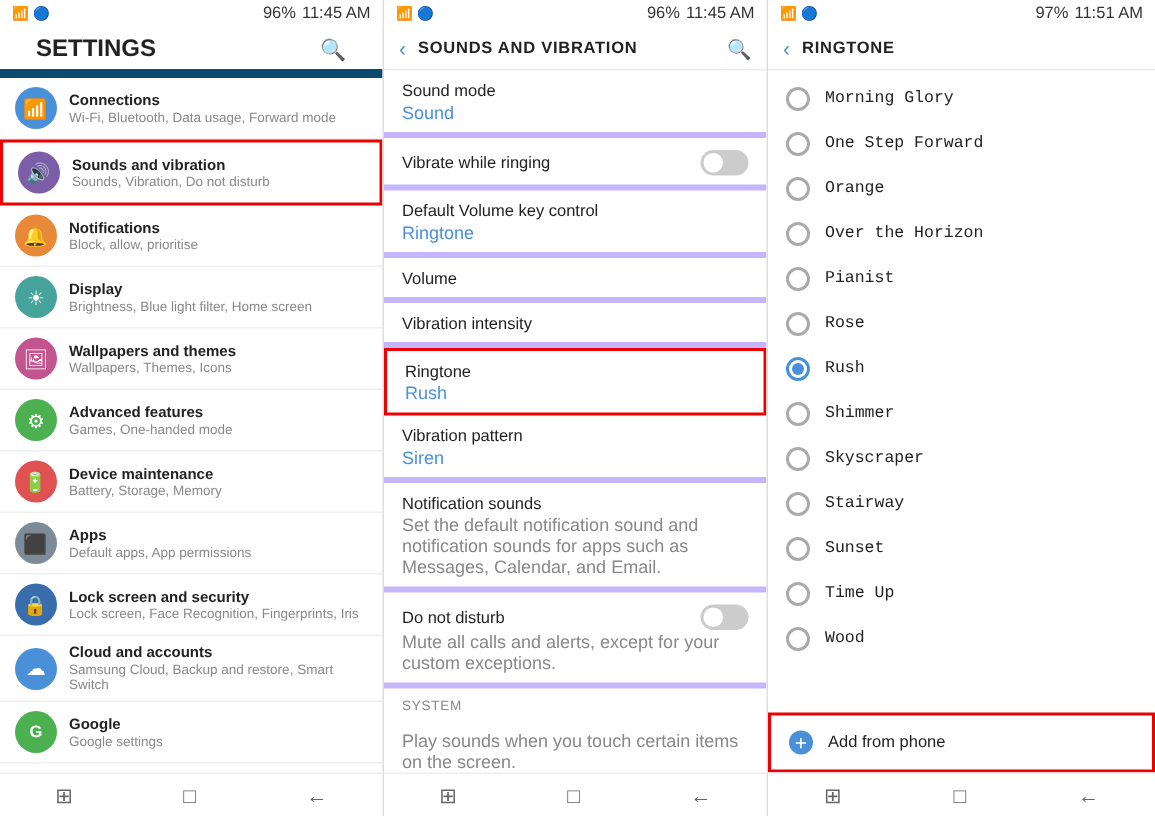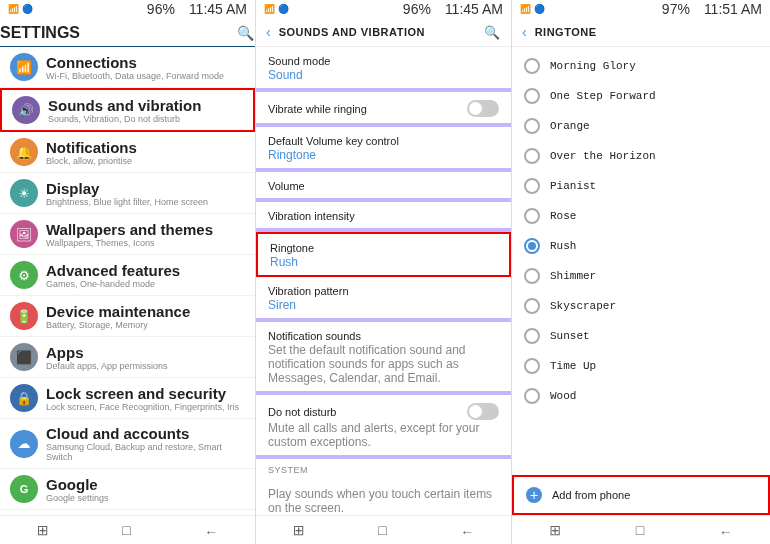--- a/index.html
+++ b/index.html
@@ -29,29 +29,29 @@
       display: flex;
       justify-content: space-between;
       align-items: center;
       padding: 4px 8px;
       font-size: 9px;
       color: #333;
       background: #fff;
       height: 18px;
     }
     .status-left { display: flex; gap: 3px; align-items: center; }
-    .status-right { display: flex; gap: 14px; align-items: center; font-size: 14px; }
+    .status-right { display: flex; gap: 4px; align-items: center; font-size: 11px; }
 
     
     .panel1-header {
-      padding: 6px 0 4px;
+      padding: 6px 24px 4px;
       font-size: 16px;
       font-weight: 700;
       color: #222;
-      border-bottom: 1px solid #0c4a6e;
+      border-bottom: 6px solid #0c4a6e;
     }
     .panel1-header-row {
       display: flex;
       justify-content: space-between;
       align-items: center;
     }
     .settings-list {
       flex: 1;
       overflow: hidden;
     }
@@ -81,21 +81,21 @@
     .icon-orange { background: #e8893a; color: #fff; }
     .icon-teal { background: #45a39c; color: #fff; }
     .icon-pink { background: #c2548e; color: #fff; }
     .icon-green { background: #4caf50; color: #fff; }
     .icon-red { background: #e05252; color: #fff; }
     .icon-gray { background: #7d8b99; color: #fff; }
     .icon-darkblue { background: #3a6dab; color: #fff; }
     .icon-lime { background: #8bc34a; color: #fff; }
 
     .settings-item-text .title {
-      font-size: 15px;
+      font-size: 10px;
       font-weight: 600;
       color: #222;
     }
     .settings-item-text .subtitle {
       font-size: 9px;
       color: #888;
     }
 
     
     .panel2-header {
@@ -559,20 +559,24 @@
       <div class="radio-outer"></div>
       <span class="ringtone-name">Shimmer</span>
     </div>
 
     <div class="ringtone-item">
       <div class="radio-outer"></div>
       <span class="ringtone-name">Skyscraper</span>
     </div>
 
 
+    <div class="ringtone-item">
+      <div class="radio-outer"></div>
+      <span class="ringtone-name">Stairway</span>
+    </div>
 
     <div class="ringtone-item">
       <div class="radio-outer"></div>
       <span class="ringtone-name">Sunset</span>
     </div>
 
     <div class="ringtone-item">
       <div class="radio-outer"></div>
       <span class="ringtone-name">Time Up</span>
     </div>

